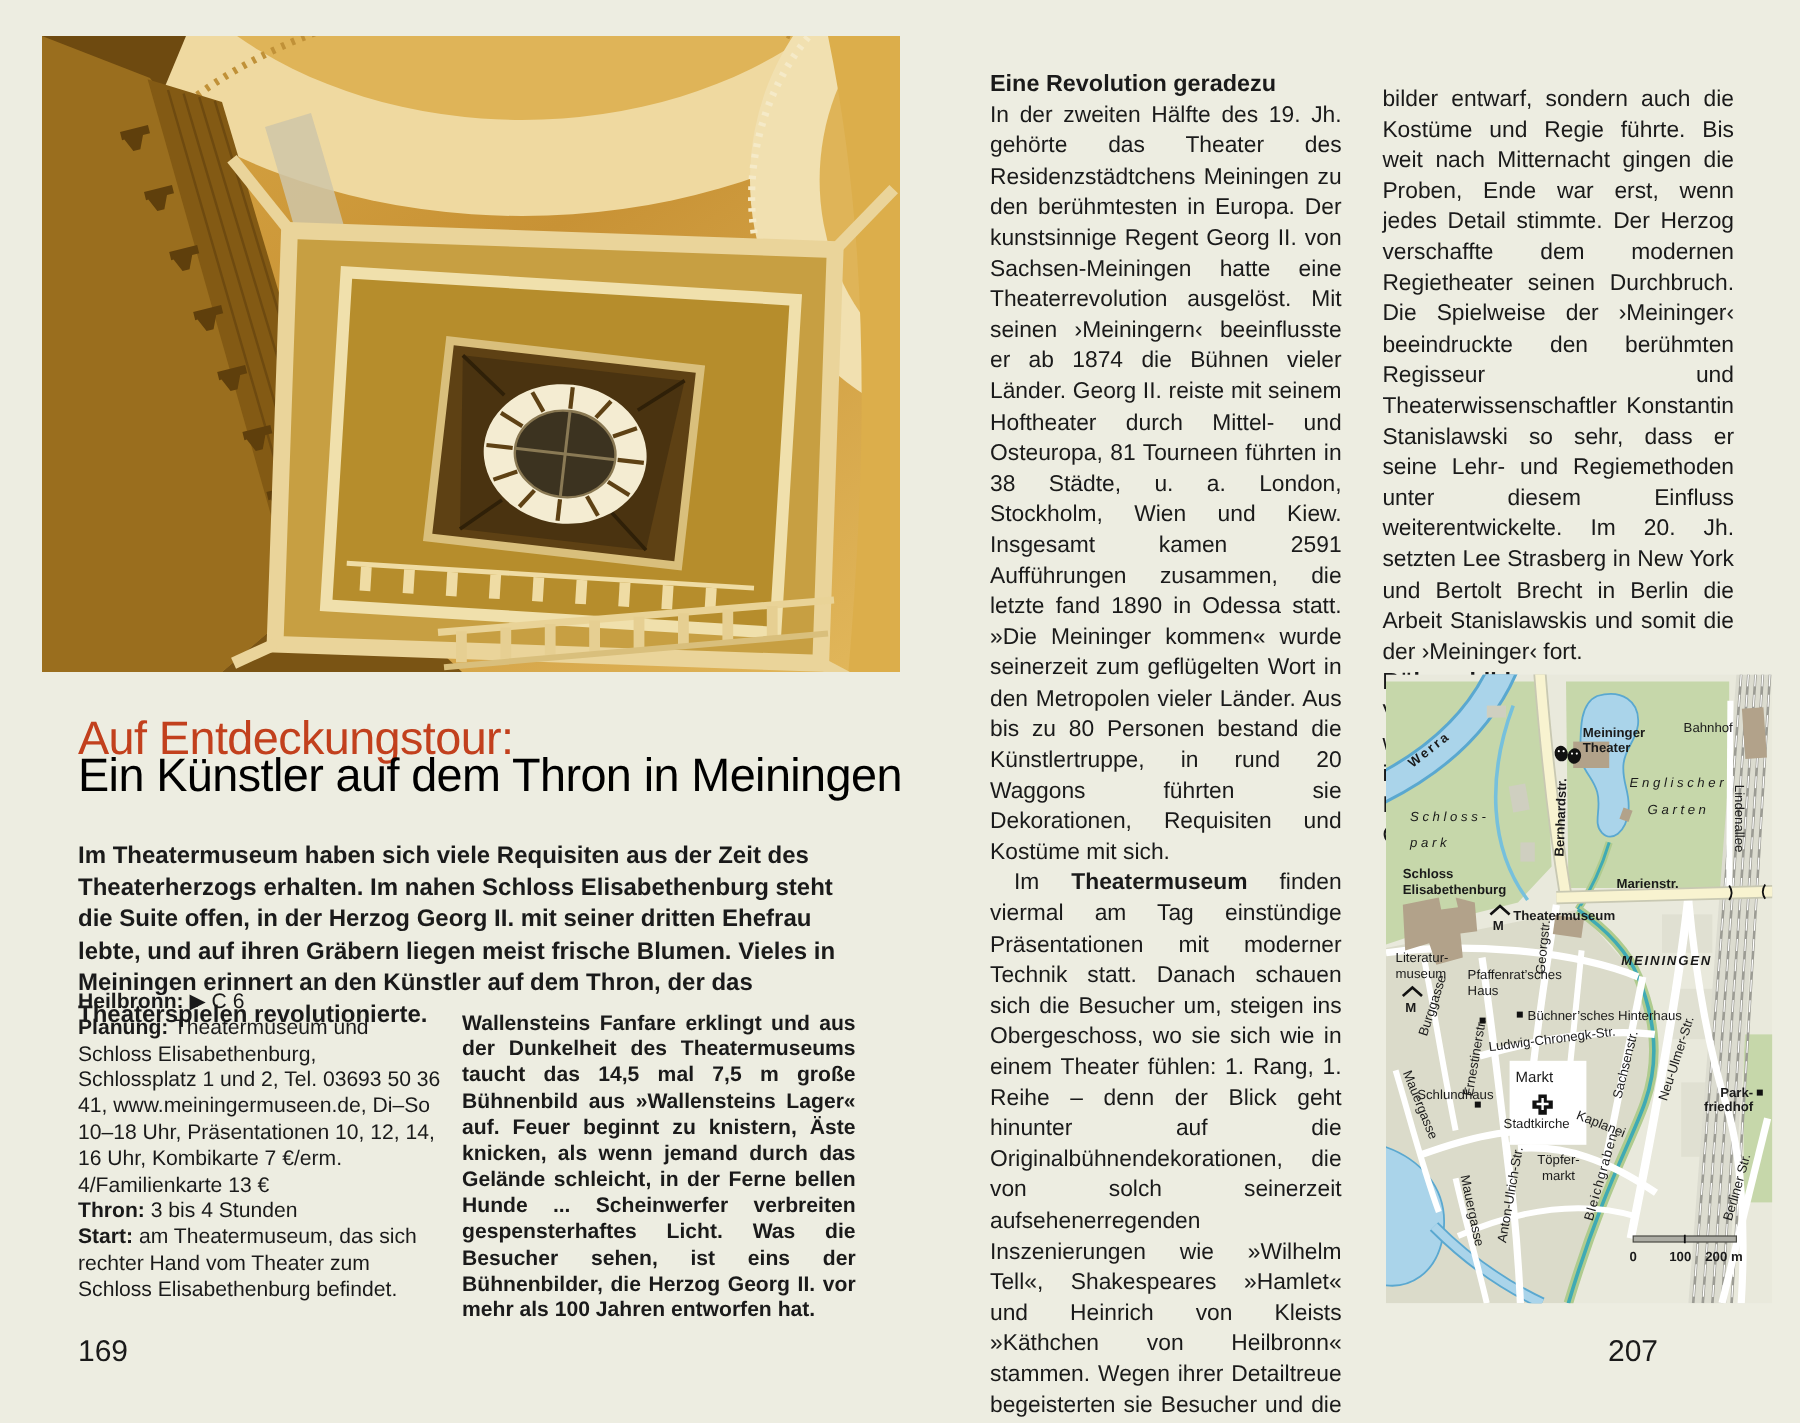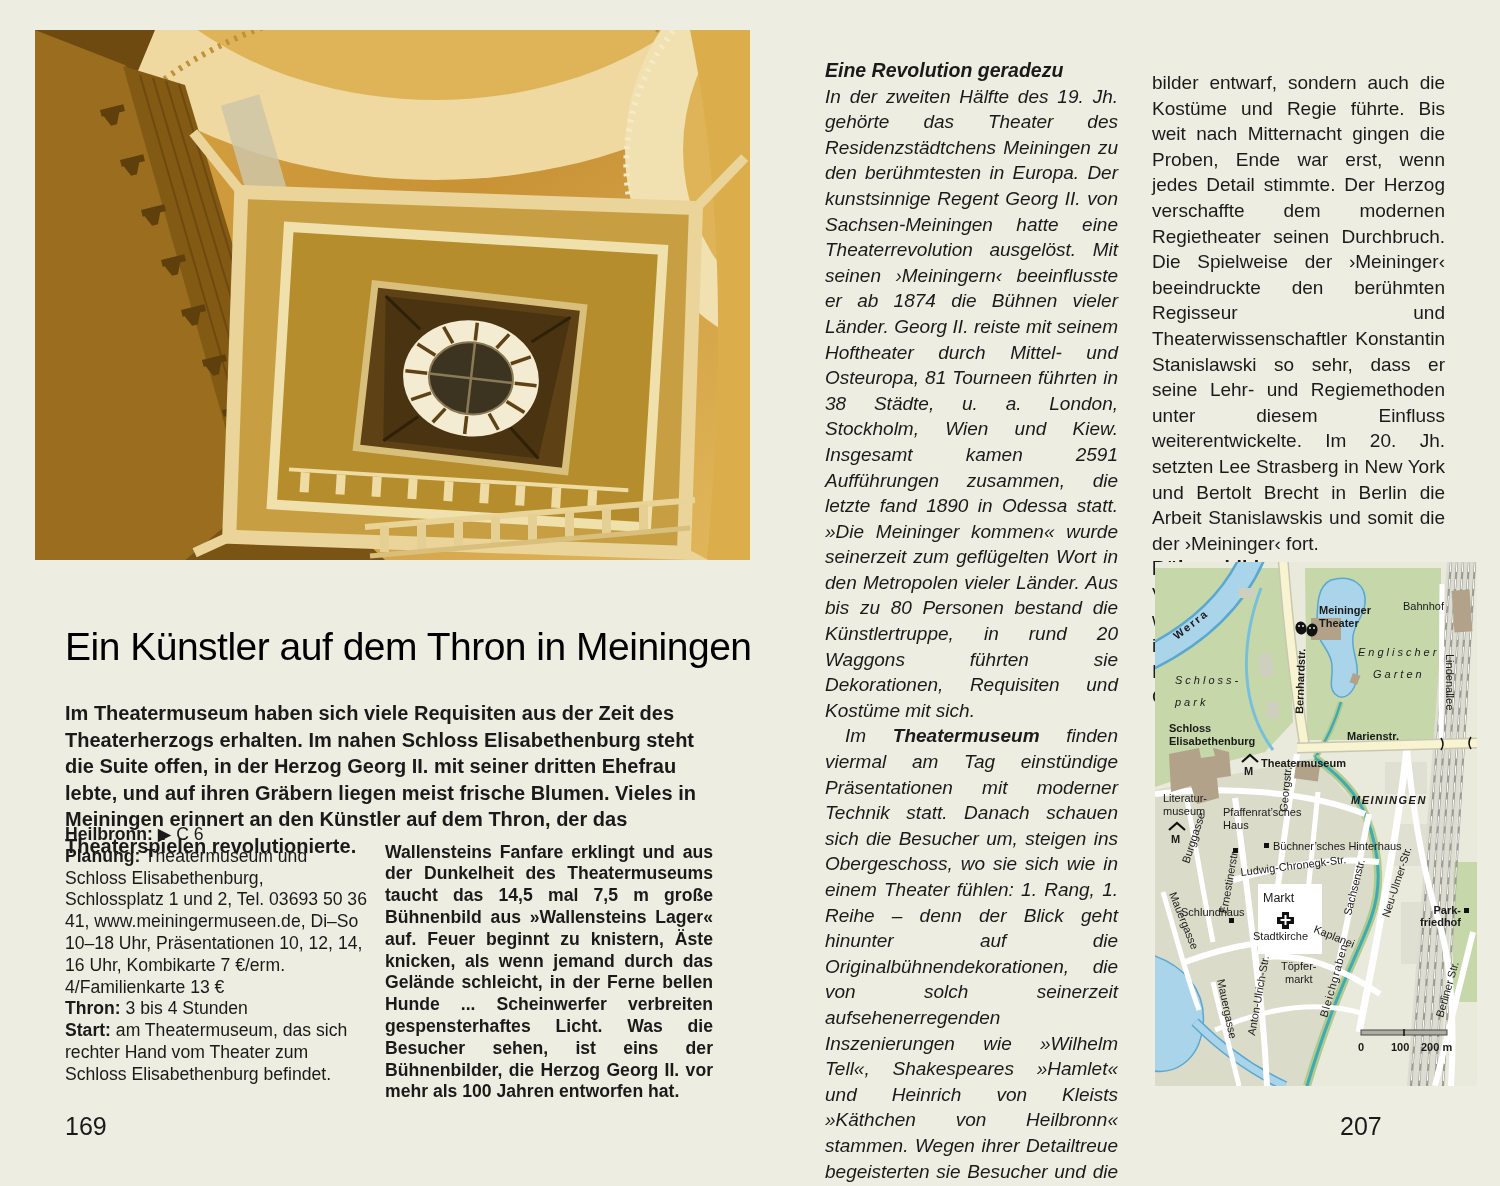--- a/index.html
+++ b/index.html
@@ -11,21 +11,21 @@
   
   .kicker{left:65px;top:593px;font-size:39px;line-height:46px;letter-spacing:-0.5px;color:#C2401D;}
   .maintitle{left:65px;top:624px;font-size:39px;line-height:46px;letter-spacing:-0.5px;color:#000000;}
   .intro{left:65px;top:700px;width:640px;font-size:20px;line-height:26.5px;font-weight:700;}
   
   .infocol{left:65px;top:824px;width:302px;font-size:17.6px;line-height:21.8px;}
   .infocol p{margin:0;}
   .wallcol{left:385px;top:824px;width:328px;font-size:17.6px;line-height:21.8px;text-align:justify;hyphens:auto;font-weight:bold;}
   
   .rcol{width:293px;font-size:19px;line-height:25.6px;text-align:justify;hyphens:auto;}
-  .rcol1{left:825px;top:58px;height:1080px;font-style:italic;}
+  .rcol1{left:825px;top:58px;height:1080px;}
   .rcol2{left:1152px;top:70px;height:480px;}
   .rcol p{margin:0;}
   .subhead{font-weight:700;font-size:19.5px;margin:0 0 3px 0;text-align:left;}
   .gap{margin-top:25px;}
   .indent{text-indent:20px;}
   .pagenum{font-size:25px;}
   .pn-left{left:65px;top:1112px;}
   .pn-right{left:1340px;top:1112px;width:100px;}
   
   .map{left:1155px;top:562px;width:322px;height:524px;}
@@ -138,20 +138,21 @@
           <rect x="456" y="487" width="9" height="26"></rect>
         <rect x="493" y="484" width="9" height="26"></rect>
           <rect x="530" y="481" width="9" height="26"></rect>
         <rect x="567" y="478" width="9" height="26"></rect>
           <rect x="604" y="475" width="9" height="26"></rect>
       </g>
       <path d="M335,526 L655,498" stroke="#D9BF7C" stroke-width="5" fill="none"></path>
     </g>
   </svg>
 
+  <div class="abs kicker">Auf Entdeckungstour:</div>
   <div class="abs maintitle">Ein Künstler auf dem Thron in Meiningen</div>
   <div class="abs intro">Im Theatermuseum haben sich viele Requisiten aus der Zeit des Theaterherzogs erhalten. Im nahen Schloss Elisabethenburg steht die Suite offen, in der Herzog Georg II. mit seiner dritten Ehefrau lebte, und auf ihren Gräbern liegen meist frische Blumen. Vieles in Meiningen erinnert an den Künstler auf dem Thron, der das Theaterspielen revolutionierte.</div>
 
   <div class="abs infocol">
     <p><b>Heilbronn:</b><span> ▶ C 6</span></p>
     <p><b>Planung:</b><span> Theatermuseum und Schloss Elisabethenburg, Schlossplatz 1 und 2, Tel. 03693 50 36 41, www.meiningermuseen.de, Di–So 10–18 Uhr, Präsentationen 10, 12, 14, 16 Uhr, Kombikarte 7 €/erm. 4/Familienkarte 13 €</span></p>
     <p><b>Thron:</b><span> 3 bis 4 Stunden</span></p>
     <p><b>Start:</b><span> am Theatermuseum, das sich rechter Hand vom Theater zum Schloss Elisabethenburg befindet.</span></p>
   </div>
 

